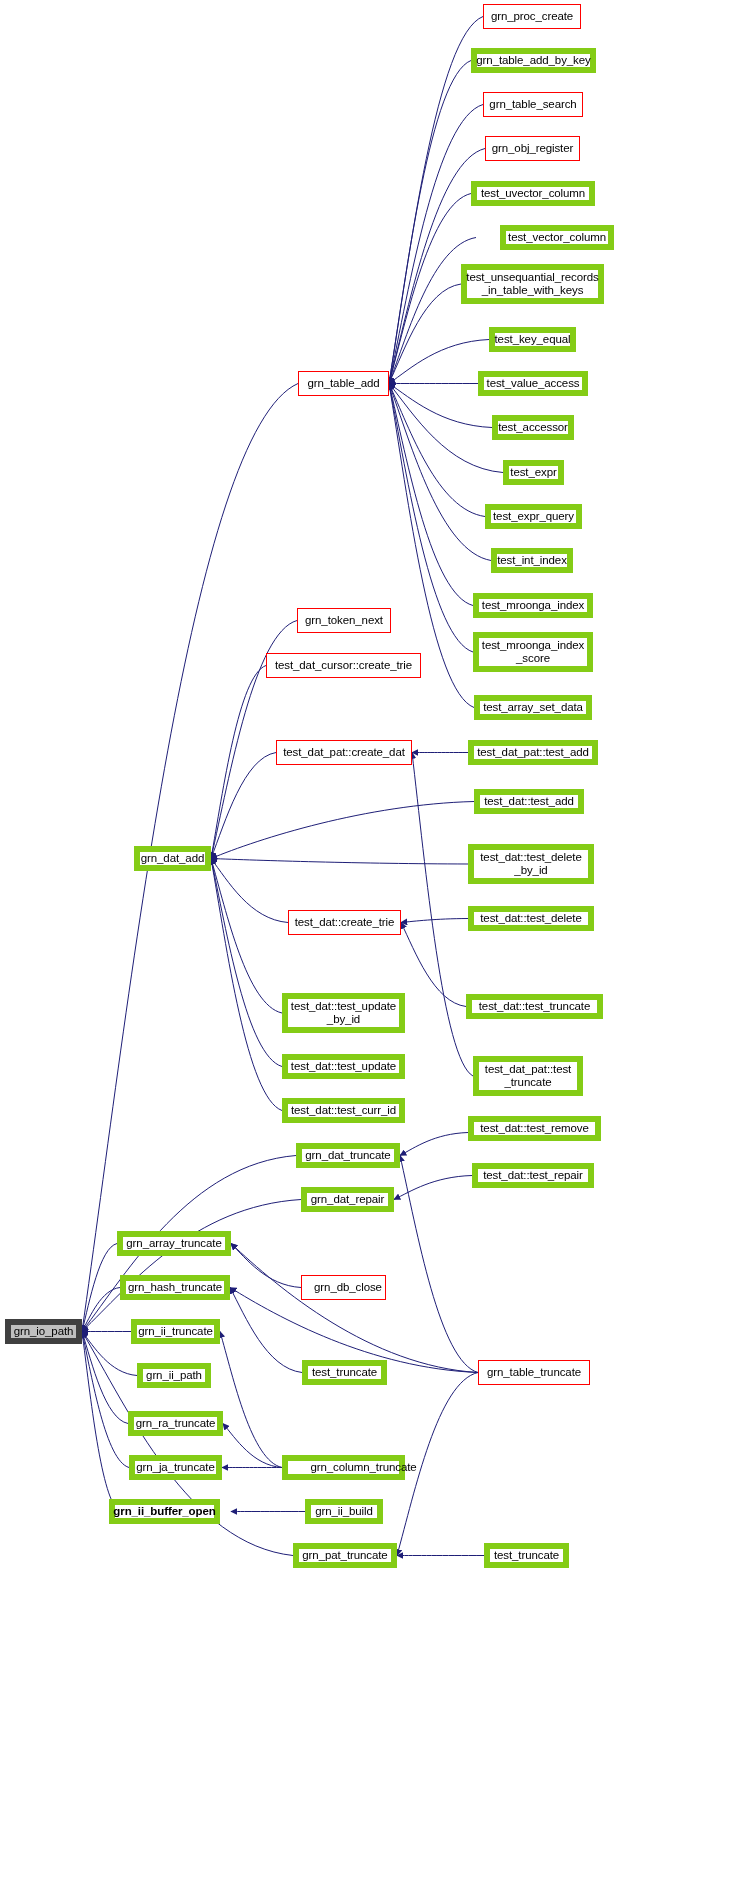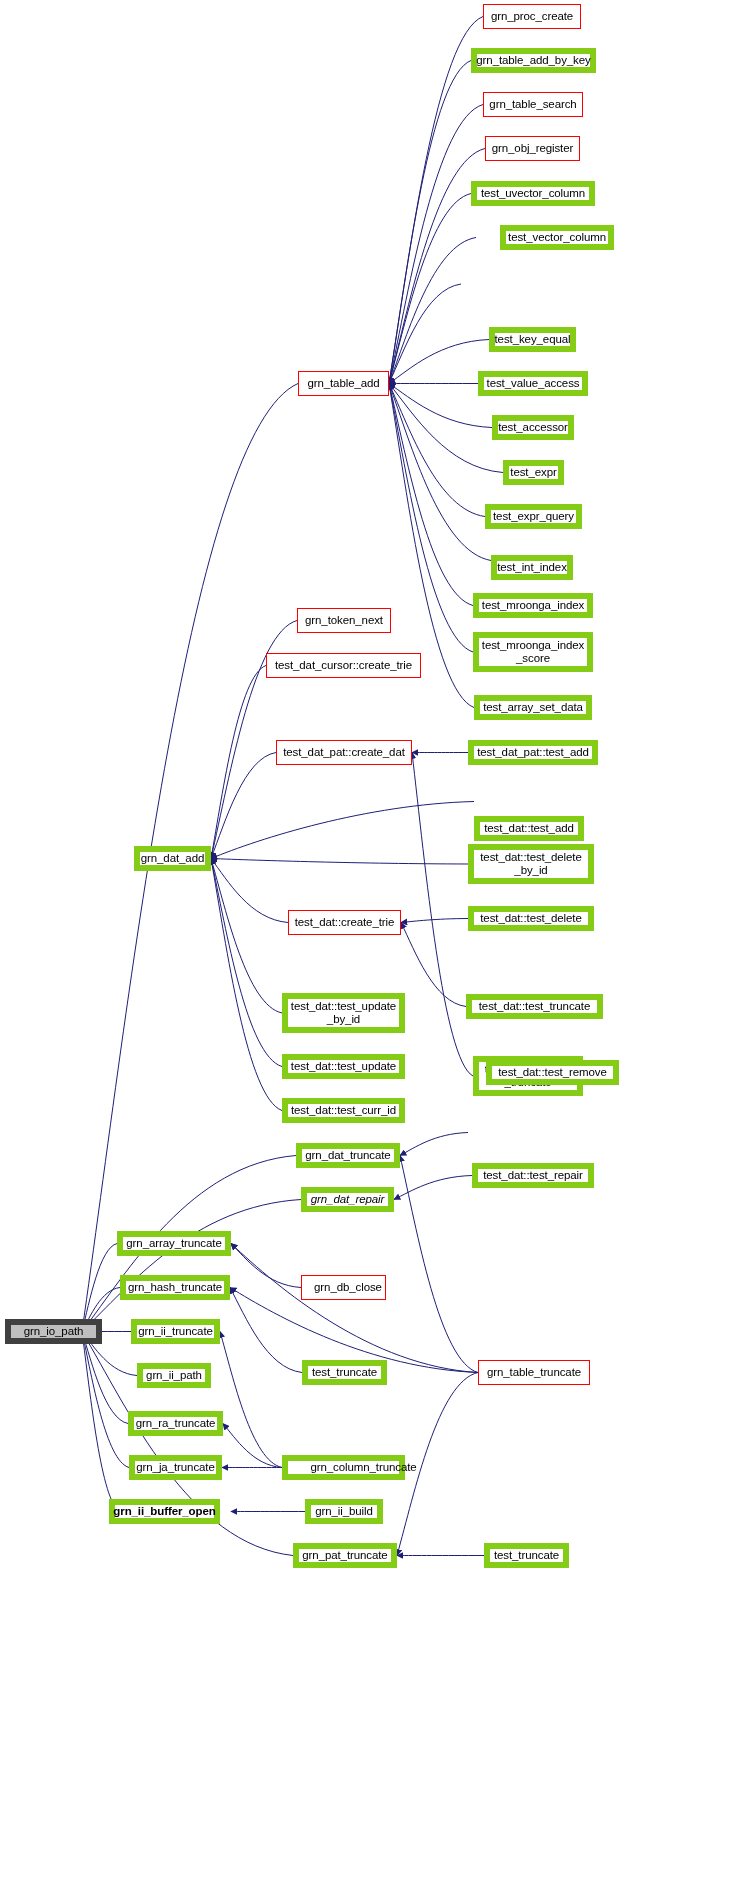--- a/index.html
+++ b/index.html
@@ -113,57 +113,59 @@
       <path d="M484,1555.5 C440.935,1555.5 416.14,1555.5 397,1555.5" fill="none" stroke="#1f1f77" stroke-width="1" marker-end="url(#ah)"></path>
       <path d="M478,1372.5 C437.905,1381.65 414.82,1491.45 397,1555.5" fill="none" stroke="#1f1f77" stroke-width="1" marker-end="url(#ah)"></path>
       <path d="M478,1372.5 C439.39,1361.65 417.16,1231.45 400,1155.5" fill="none" stroke="#1f1f77" stroke-width="1" marker-end="url(#ah)"></path>
     </svg>
 <div class="node red" style="left: 483px; top: 4px; width: 98px; height: 25px;">grn_proc_create</div>
     <div class="node" style="left: 471px; top: 48px; width: 125px; height: 25px;">grn_table_add_by_key</div>
     <div class="node red" style="left: 483px; top: 92px; width: 100px; height: 25px;">grn_table_search</div>
     <div class="node red" style="left: 485px; top: 136px; width: 95px; height: 25px;">grn_obj_register</div>
     <div class="node" style="left: 471px; top: 181px; width: 124px; height: 25px;">test_uvector_column</div>
     <div class="node" style="left: 476px; top: 225px; width: 114px; height: 25px; margin-left: 24px;">test_vector_column</div>
+    <div class="node" style="left: 461px; top: 264px; width: 143px; height: 40px;">test_unsequantial_records
+_in_table_with_keys</div>
     <div class="node" style="left: 489px; top: 327px; width: 87px; height: 25px;">test_key_equal</div>
     <div class="node" style="left: 478px; top: 371px; width: 110px; height: 25px;">test_value_access</div>
     <div class="node" style="left: 492px; top: 415px; width: 82px; height: 25px;">test_accessor</div>
     <div class="node" style="left: 503px; top: 460px; width: 61px; height: 25px;">test_expr</div>
     <div class="node" style="left: 485px; top: 504px; width: 97px; height: 25px;">test_expr_query</div>
-    <div class="node" style="left: 491px; top: 548px; width: 82px; height: 25px; margin-top: 7px;">test_int_index</div>
+    <div class="node" style="left: 491px; top: 548px; width: 82px; height: 25px;">test_int_index</div>
     <div class="node" style="left: 473px; top: 593px; width: 120px; height: 25px;">test_mroonga_index</div>
     <div class="node" style="left: 473px; top: 632px; width: 120px; height: 40px;">test_mroonga_index
 _score</div>
     <div class="node" style="left: 474px; top: 695px; width: 118px; height: 25px;">test_array_set_data</div>
     <div class="node red" style="left: 298px; top: 371px; width: 91px; height: 25px;">grn_table_add</div>
     <div class="node red" style="left: 297px; top: 608px; width: 94px; height: 25px;">grn_token_next</div>
     <div class="node red" style="left: 266px; top: 653px; width: 155px; height: 25px;">test_dat_cursor::create_trie</div>
     <div class="node red" style="left: 276px; top: 740px; width: 136px; height: 25px;">test_dat_pat::create_dat</div>
     <div class="node" style="left: 468px; top: 740px; width: 130px; height: 25px;">test_dat_pat::test_add</div>
-    <div class="node" style="left: 474px; top: 789px; width: 110px; height: 25px; margin-top: 27px;">test_dat::test_add</div>
+    <div class="node" style="left: 474px; top: 789px; width: 110px; height: 25px;">test_dat::test_add</div>
     <div class="node" style="left: 468px; top: 844px; width: 126px; height: 40px;">test_dat::test_delete
 _by_id</div>
     <div class="node" style="left: 468px; top: 906px; width: 126px; height: 25px;">test_dat::test_delete</div>
     <div class="node" style="left: 134px; top: 846px; width: 77px; height: 25px;">grn_dat_add</div>
     <div class="node red" style="left: 288px; top: 910px; width: 113px; height: 25px;">test_dat::create_trie</div>
     <div class="node" style="left: 466px; top: 994px; width: 137px; height: 25px;">test_dat::test_truncate</div>
     <div class="node" style="left: 473px; top: 1056px; width: 110px; height: 40px;">test_dat_pat::test
 _truncate</div>
-    <div class="node" style="left: 468px; top: 1060px; width: 133px; height: 25px; margin-left: 18px;">test_dat::test_remove</div>
+    <div class="node" style="left: 468px; top: 1116px; width: 133px; height: 25px;">test_dat::test_remove</div>
     <div class="node" style="left: 472px; top: 1163px; width: 122px; height: 25px;">test_dat::test_repair</div>
     <div class="node" style="left: 282px; top: 993px; width: 123px; height: 40px;">test_dat::test_update
 _by_id</div>
     <div class="node" style="left: 282px; top: 1054px; width: 123px; height: 25px;">test_dat::test_update</div>
     <div class="node" style="left: 282px; top: 1098px; width: 123px; height: 25px;">test_dat::test_curr_id</div>
     <div class="node" style="left: 296px; top: 1143px; width: 104px; height: 25px;">grn_dat_truncate</div>
-    <div class="node" style="left: 301px; top: 1187px; width: 93px; height: 25px; font-style: italic;">grn_dat_repair</div>
+    <div class="node" style="left: 301px; top: 1187px; width: 93px; height: 25px;">grn_dat_repair</div>
     <div class="node" style="left: 117px; top: 1231px; width: 114px; height: 25px;">grn_array_truncate</div>
     <div class="node red" style="left: 301px; top: 1275px; width: 85px; height: 25px; padding-left: 12px;">grn_db_close</div>
     <div class="node" style="left: 120px; top: 1275px; width: 110px; height: 25px;">grn_hash_truncate</div>
     <div class="node" style="left: 131px; top: 1319px; width: 89px; height: 25px;">grn_ii_truncate</div>
-    <div class="node current" style="left: 5px; top: 1319px; width: 97px; height: 25px;">grn_io_path</div>
+    <div class="node current" style="left: 5px; top: 1319px; width: 77px; height: 25px;">grn_io_path</div>
     <div class="node" style="left: 302px; top: 1360px; width: 85px; height: 25px;">test_truncate</div>
     <div class="node red" style="left: 478px; top: 1360px; width: 112px; height: 25px;">grn_table_truncate</div>
     <div class="node" style="left: 137px; top: 1363px; width: 74px; height: 25px;">grn_ii_path</div>
     <div class="node" style="left: 128px; top: 1411px; width: 95px; height: 25px;">grn_ra_truncate</div>
     <div class="node" style="left: 129px; top: 1455px; width: 93px; height: 25px;">grn_ja_truncate</div>
     <div class="node" style="left: 282px; top: 1455px; width: 123px; height: 25px; padding-left: 43px;">grn_column_truncate</div>
     <div class="node" style="left: 109px; top: 1499px; width: 111px; height: 25px; font-weight: bold;">grn_ii_buffer_open</div>
     <div class="node" style="left: 305px; top: 1499px; width: 78px; height: 25px;">grn_ii_build</div>
     <div class="node" style="left: 293px; top: 1543px; width: 104px; height: 25px;">grn_pat_truncate</div>
     <div class="node" style="left: 484px; top: 1543px; width: 85px; height: 25px;">test_truncate</div>

